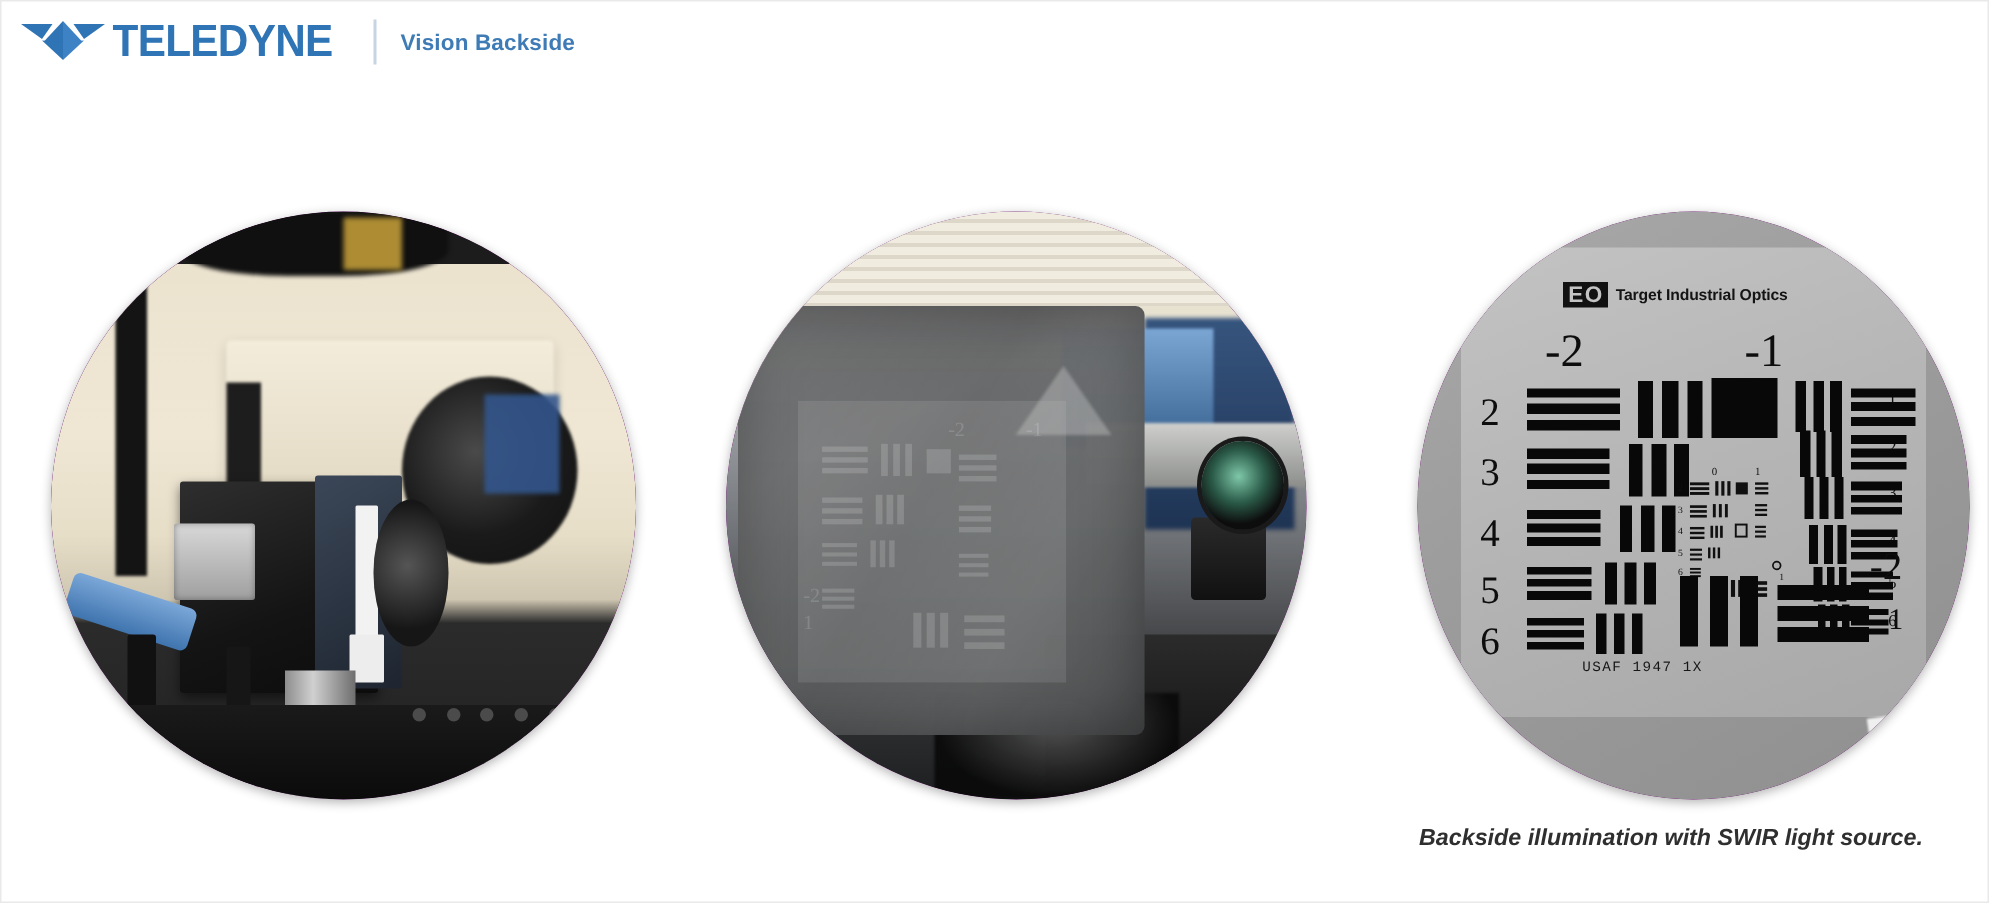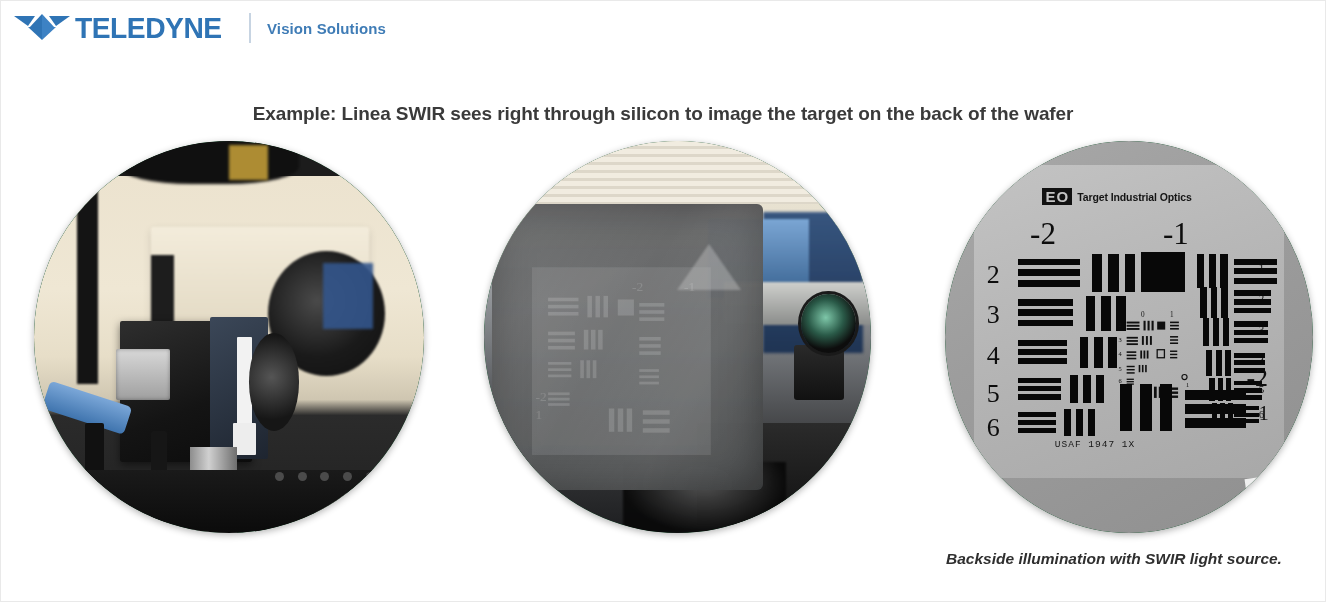--- a/index.html
+++ b/index.html
@@ -95,21 +95,21 @@
     white-space: nowrap;
     letter-spacing: -0.1px;
   }
 
   
   .photo {
     position: absolute;
     border-radius: 50%;
     overflow: hidden;
     box-shadow: 0 2px 7px rgba(0,0,0,0.30);
-    background: #14532d;
+    background: #701a75;
   }
   .photo-inner {
     position: absolute;
     inset: 0;
     border-radius: 50%;
     overflow: hidden;
   }
   #photo-1 { left: 33px;  top: 140px; width: 390px; height: 392px; }
   #photo-2 { left: 483px; top: 140px; width: 387px; height: 392px; }
   #photo-3 { left: 944px; top: 140px; width: 368px; height: 392px; }
@@ -383,25 +383,24 @@
         <path d="M2 6 L44 6 L30 26 L2 6 Z" fill="#2f74b5"></path>
         <path d="M58 2 L58 2 L32 30 L58 30 Z" fill="#2f74b5"></path>
         <path d="M58 2 L84 30 L58 30 Z" fill="#3d82c4"></path>
         <path d="M114 6 L72 6 L86 26 L114 6 Z" fill="#2f74b5"></path>
         <path d="M30 28 L58 54 L58 30 Z" fill="#2f74b5"></path>
         <path d="M86 28 L58 54 L58 30 Z" fill="#3d82c4"></path>
       </svg>
     </span>
     <span class="logo-wordmark">TELEDYNE</span>
     <span class="logo-divider"></span>
-    <span class="logo-tagline">Vision Solutions</span>
+    <span class="logo-tagline">Vision Backside</span>
   </div>
 
 
-  <div class="slide-subtitle">Example: Linea SWIR sees right through silicon to image the target on the back of the wafer</div>
 
   <div class="photo" id="photo-1">
     <div class="photo-inner">
       <div class="p1-bg"></div>
       <div class="p1-toprail"></div>
       <div class="p1-topclamp"></div>
       <div class="p1-wallpanel"></div>
       <div class="p1-post-a"></div>
       <div class="p1-post-b"></div>
       <div class="p1-lensbarrel"></div>

